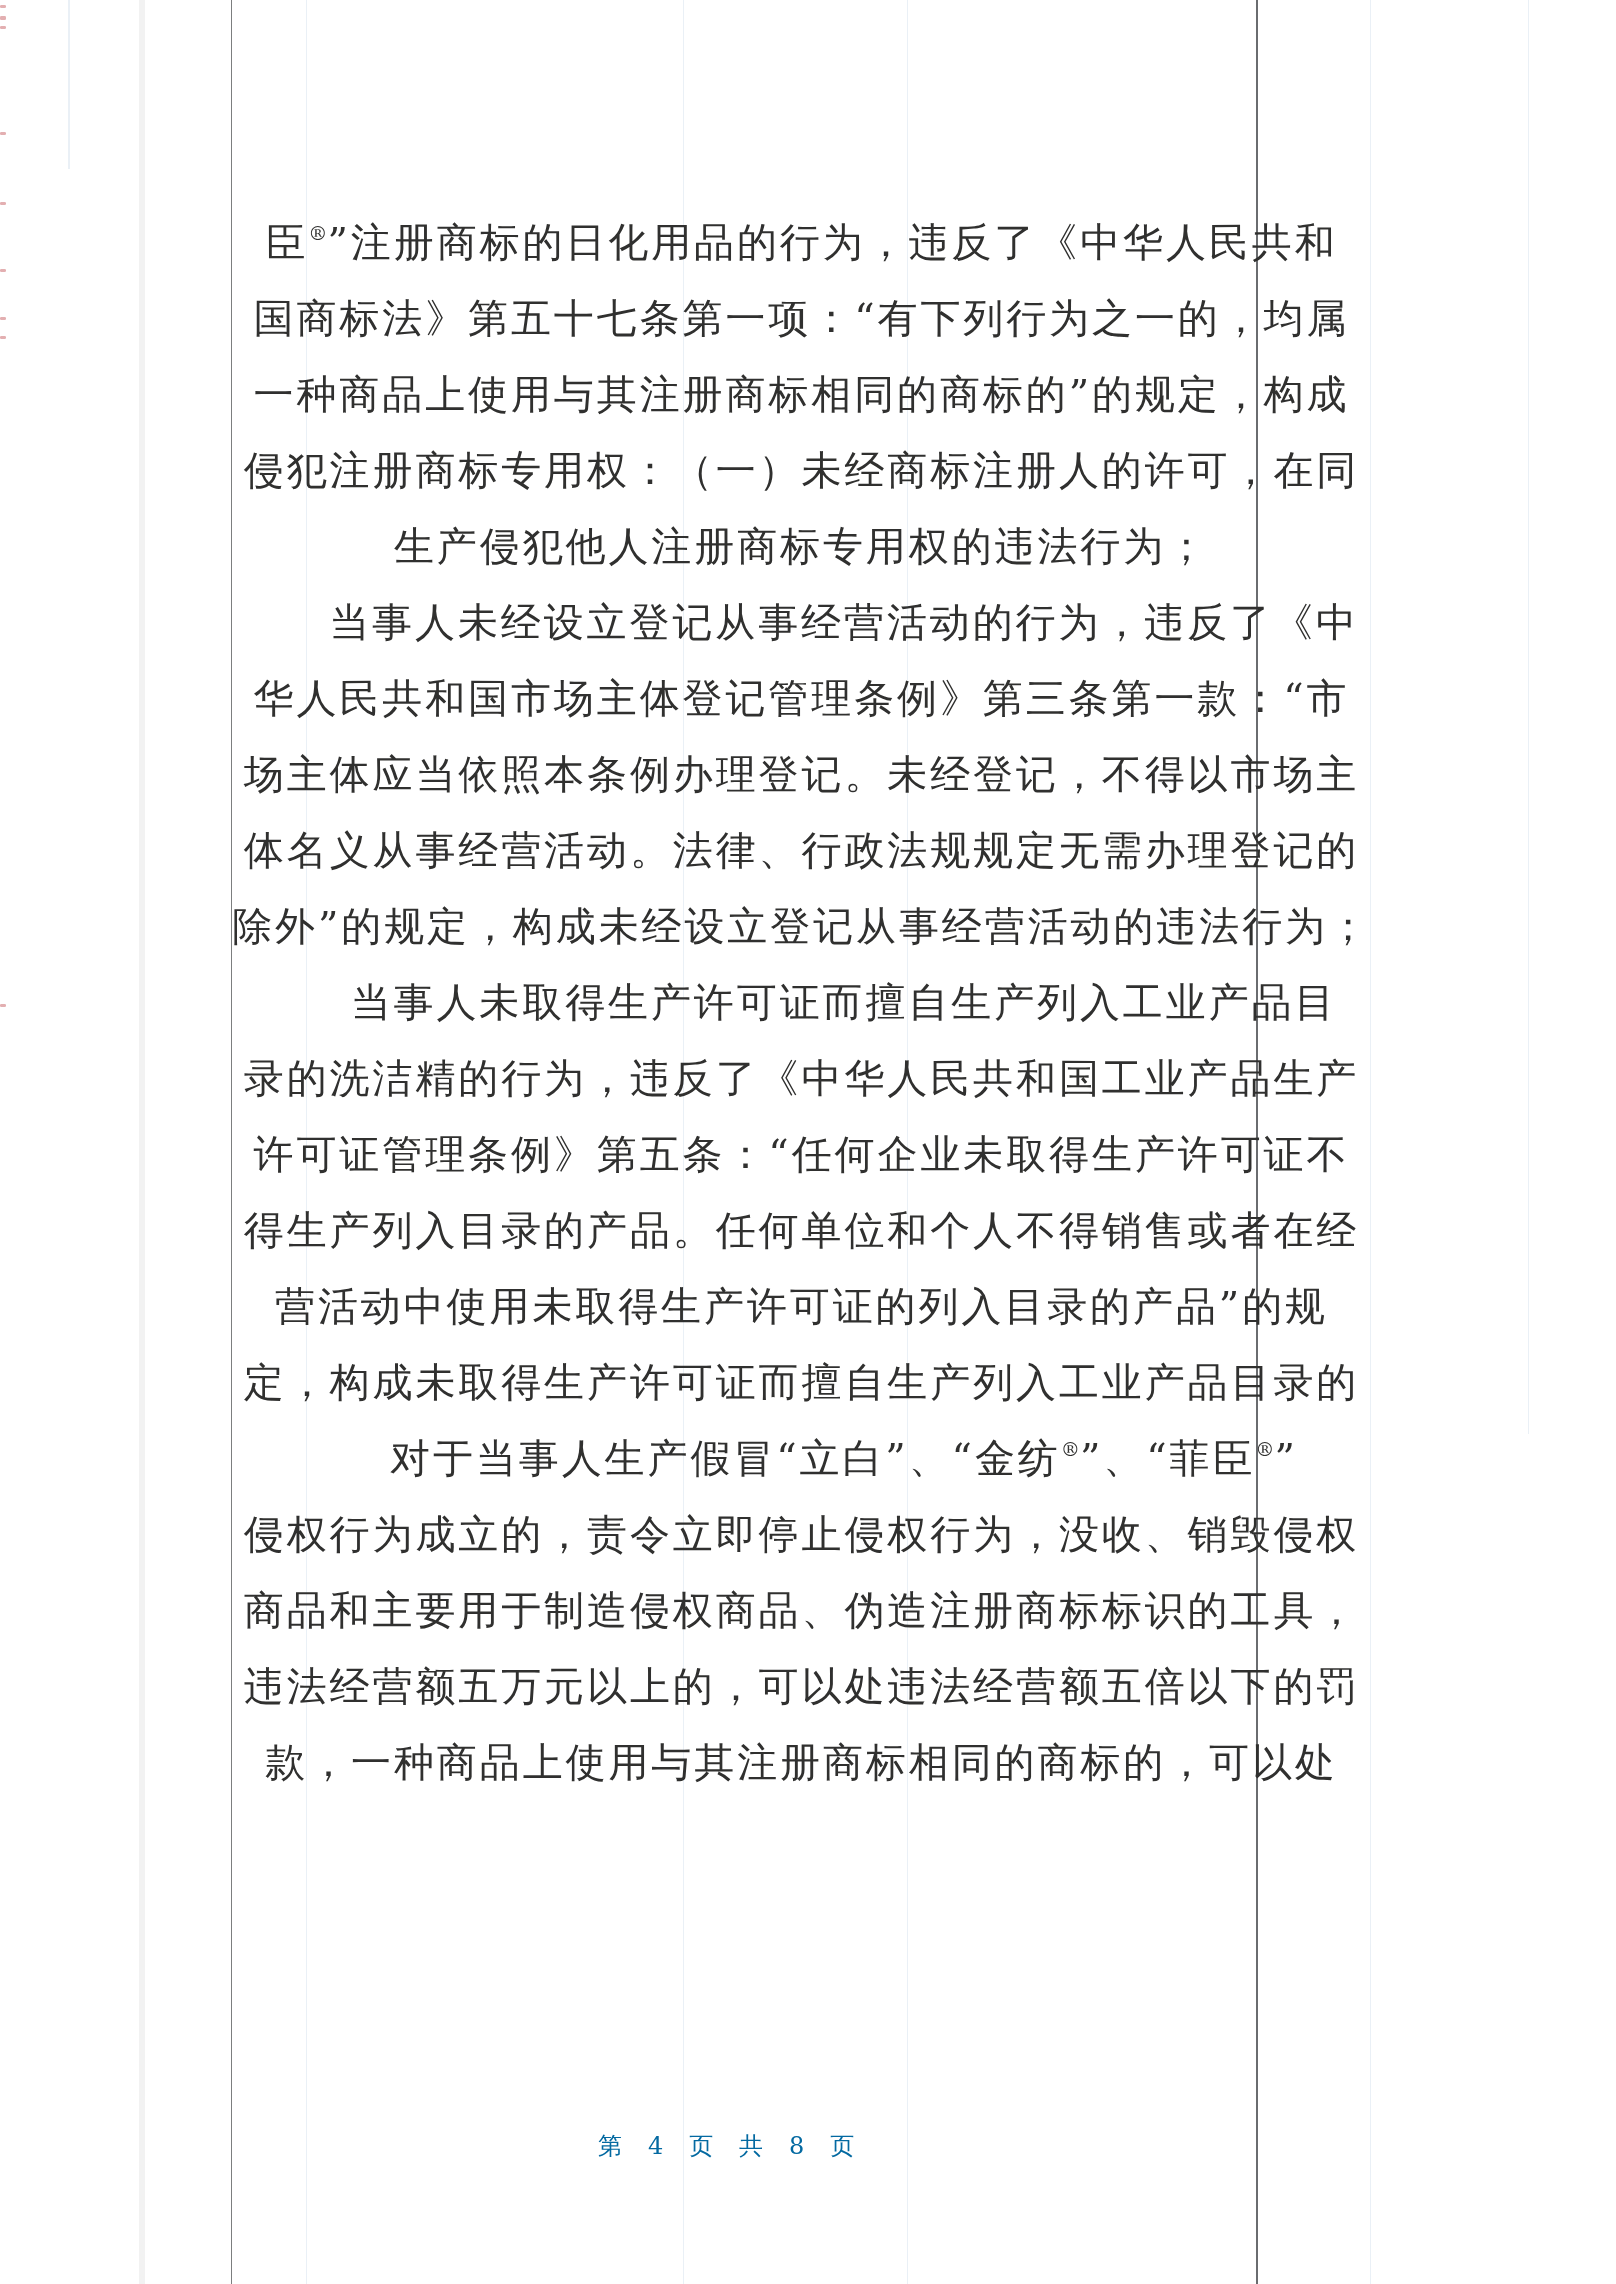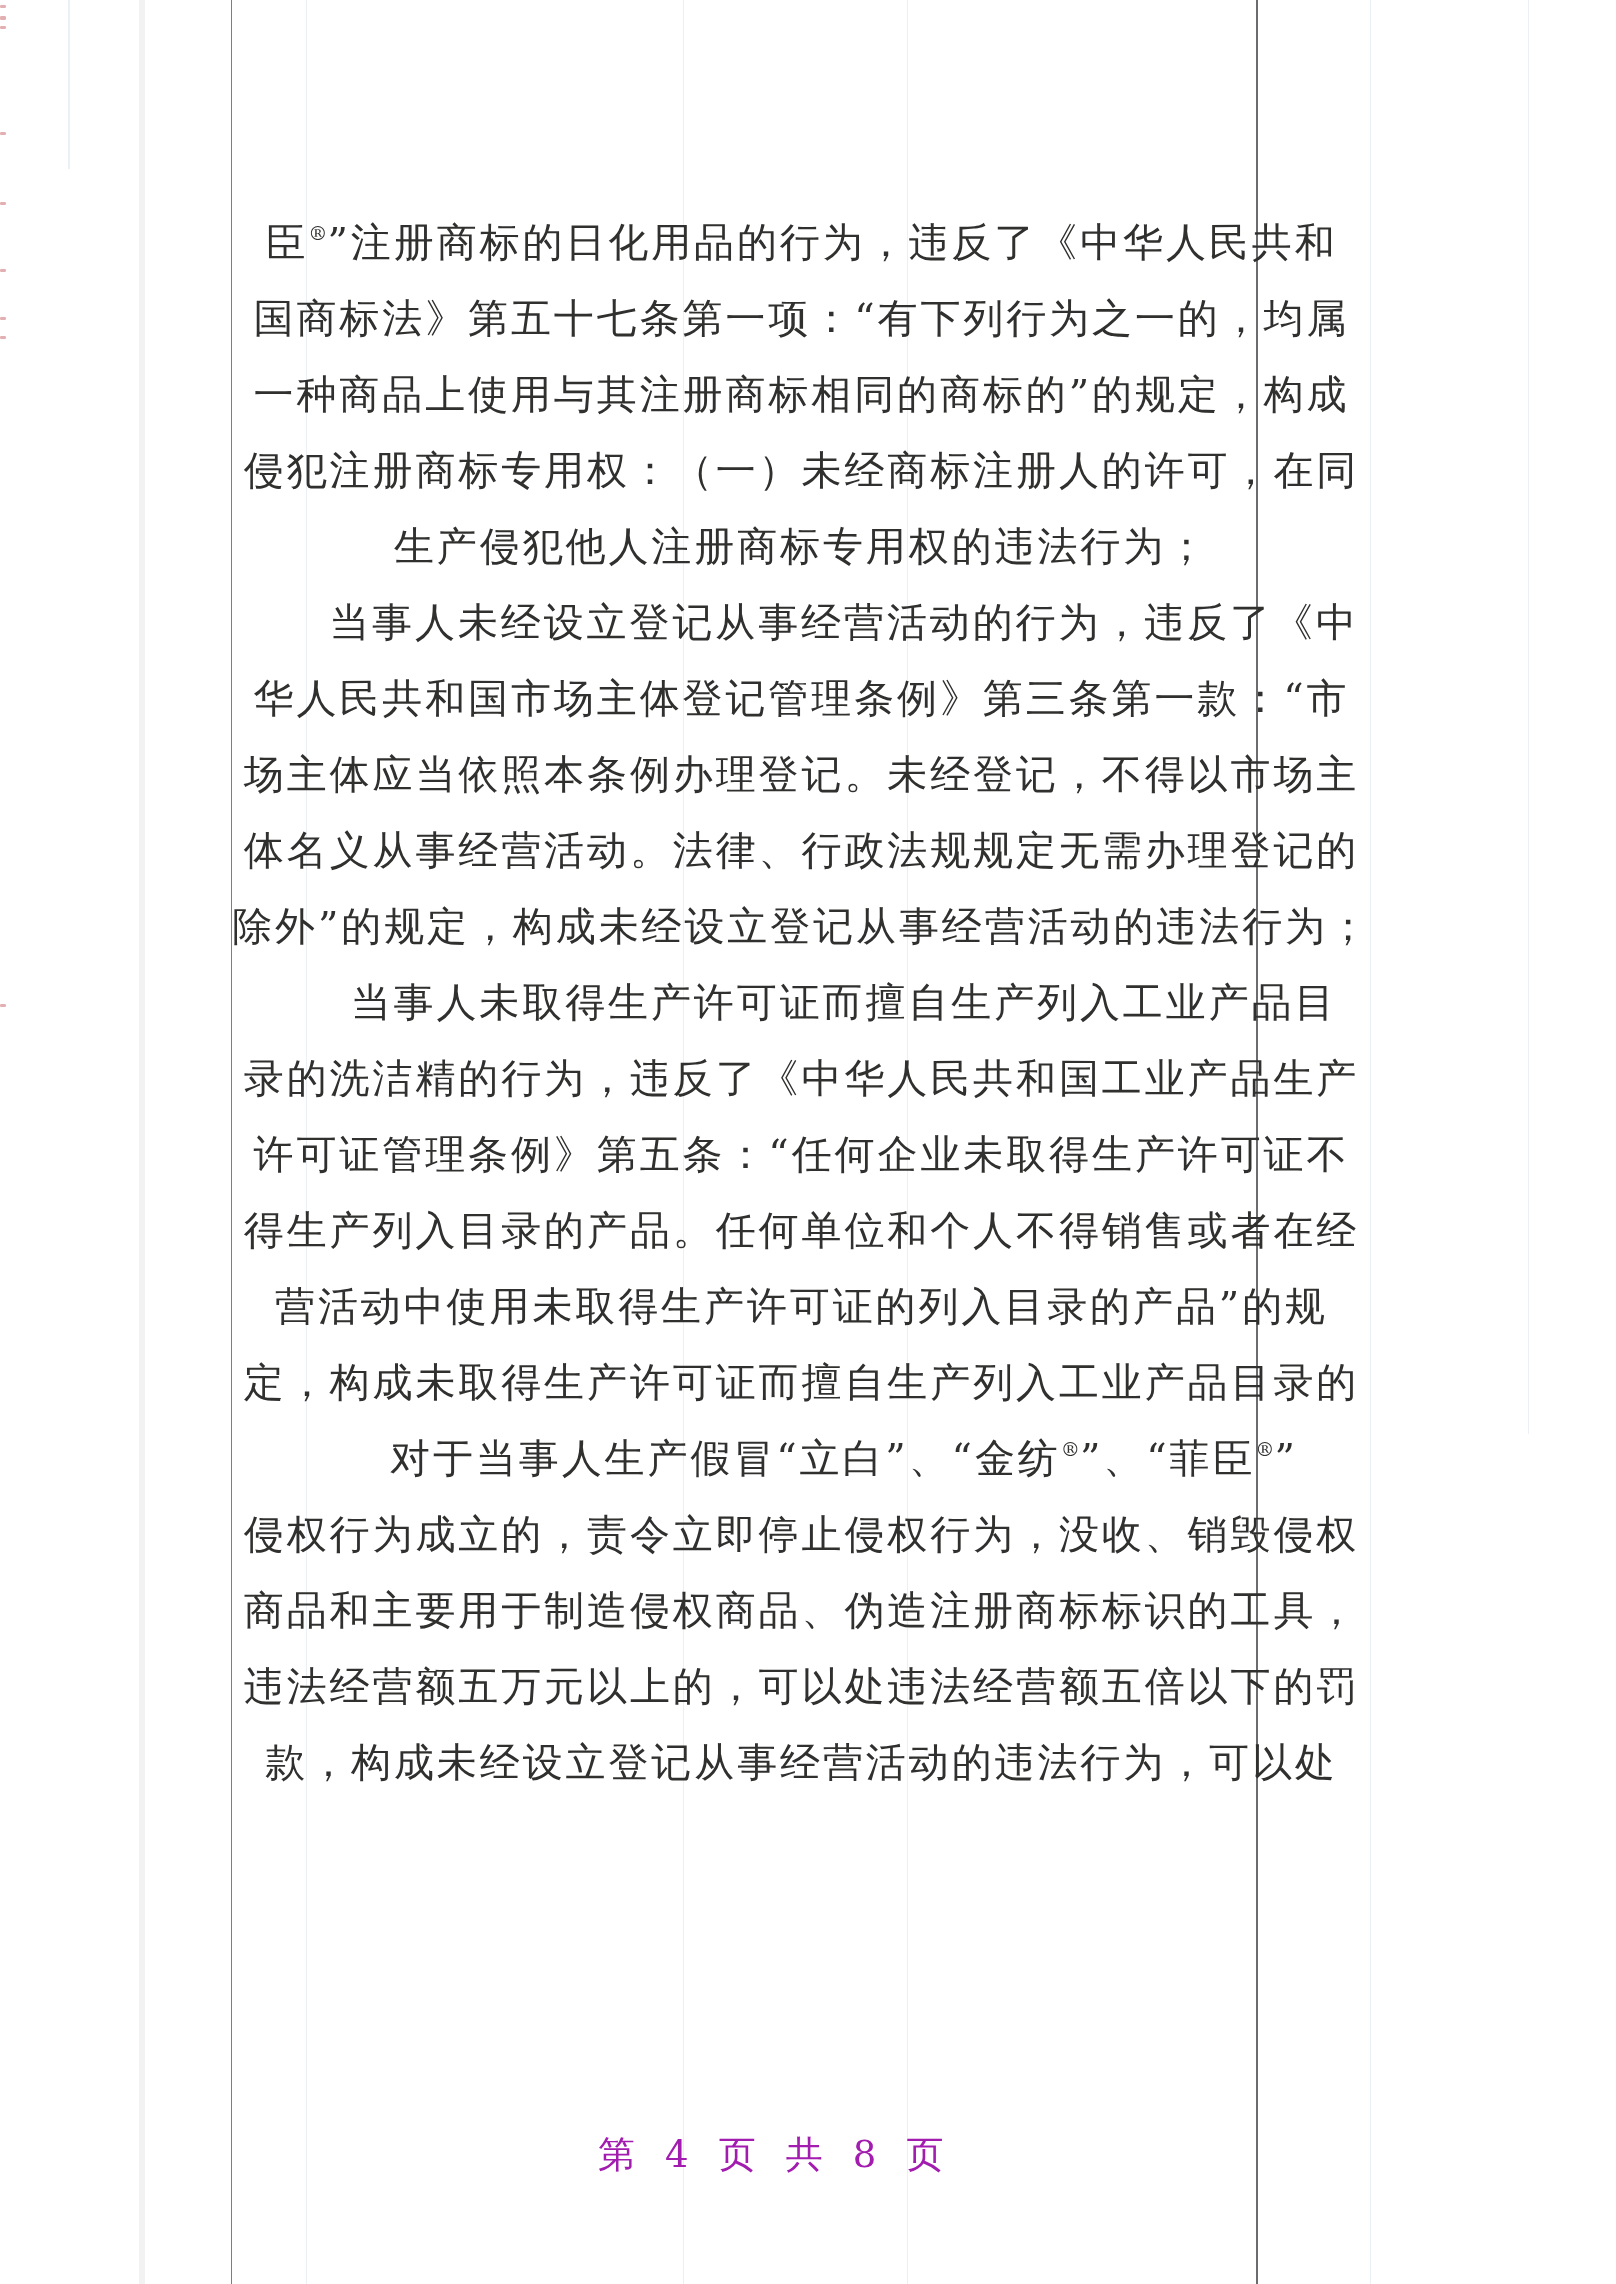--- a/index.html
+++ b/index.html
@@ -30,22 +30,22 @@
     font-size: 0.48em;
     letter-spacing: 0;
     vertical-align: 15.6px;
     line-height: 0;
   }
   
   .page-footer {
     position: absolute;
     left: 598px;
     top: 2130px;
-    color: #a21caf;
-    font-size: 37px;
+    color: #0369a1;
+    font-size: 24px;
     letter-spacing: 5.9px;
     word-spacing: 6.5px;
     white-space: nowrap;
     font-family: "DejaVu Serif", serif;
   }
   
   .vline { position: absolute; top: 0; height: 2284px; }
   .fold-left  { left: 231px;  width: 1.3px; background: rgba(95, 97, 99, 0.82); }
   .fold-right { left: 1256px; width: 2px; background: rgba(80, 82, 86, 0.85); }
   .streak { position: absolute; pointer-events: none; }
@@ -100,19 +100,19 @@
     <div class="doc-line indent">当事人未取得生产许可证而擅自生产列入工业产品目</div>
     <div class="doc-line">录的洗洁精的行为，违反了《中华人民共和国工业产品生产</div>
     <div class="doc-line">许可证管理条例》第五条：“任何企业未取得生产许可证不</div>
     <div class="doc-line">得生产列入目录的产品。任何单位和个人不得销售或者在经</div>
     <div class="doc-line">营活动中使用未取得生产许可证的列入目录的产品”的规</div>
     <div class="doc-line">定，构成未取得生产许可证而擅自生产列入工业产品目录的</div>
     <div class="doc-line indent">对于当事人生产假冒“立白”、“金纺<sup class="reg">®</sup>”、“菲臣<sup class="reg">®</sup>”</div>
     <div class="doc-line">侵权行为成立的，责令立即停止侵权行为，没收、销毁侵权</div>
     <div class="doc-line">商品和主要用于制造侵权商品、伪造注册商标标识的工具，</div>
     <div class="doc-line">违法经营额五万元以上的，可以处违法经营额五倍以下的罚</div>
-    <div class="doc-line">款，构成未经设立登记从事经营活动的违法行为，可以处</div>
+    <div class="doc-line">款，一种商品上使用与其注册商标相同的商标的，可以处</div>
   </div>
 
   <div class="page-footer">第 4 页 共 8 页</div>
 
 </div>
 
 
 </body></html>

